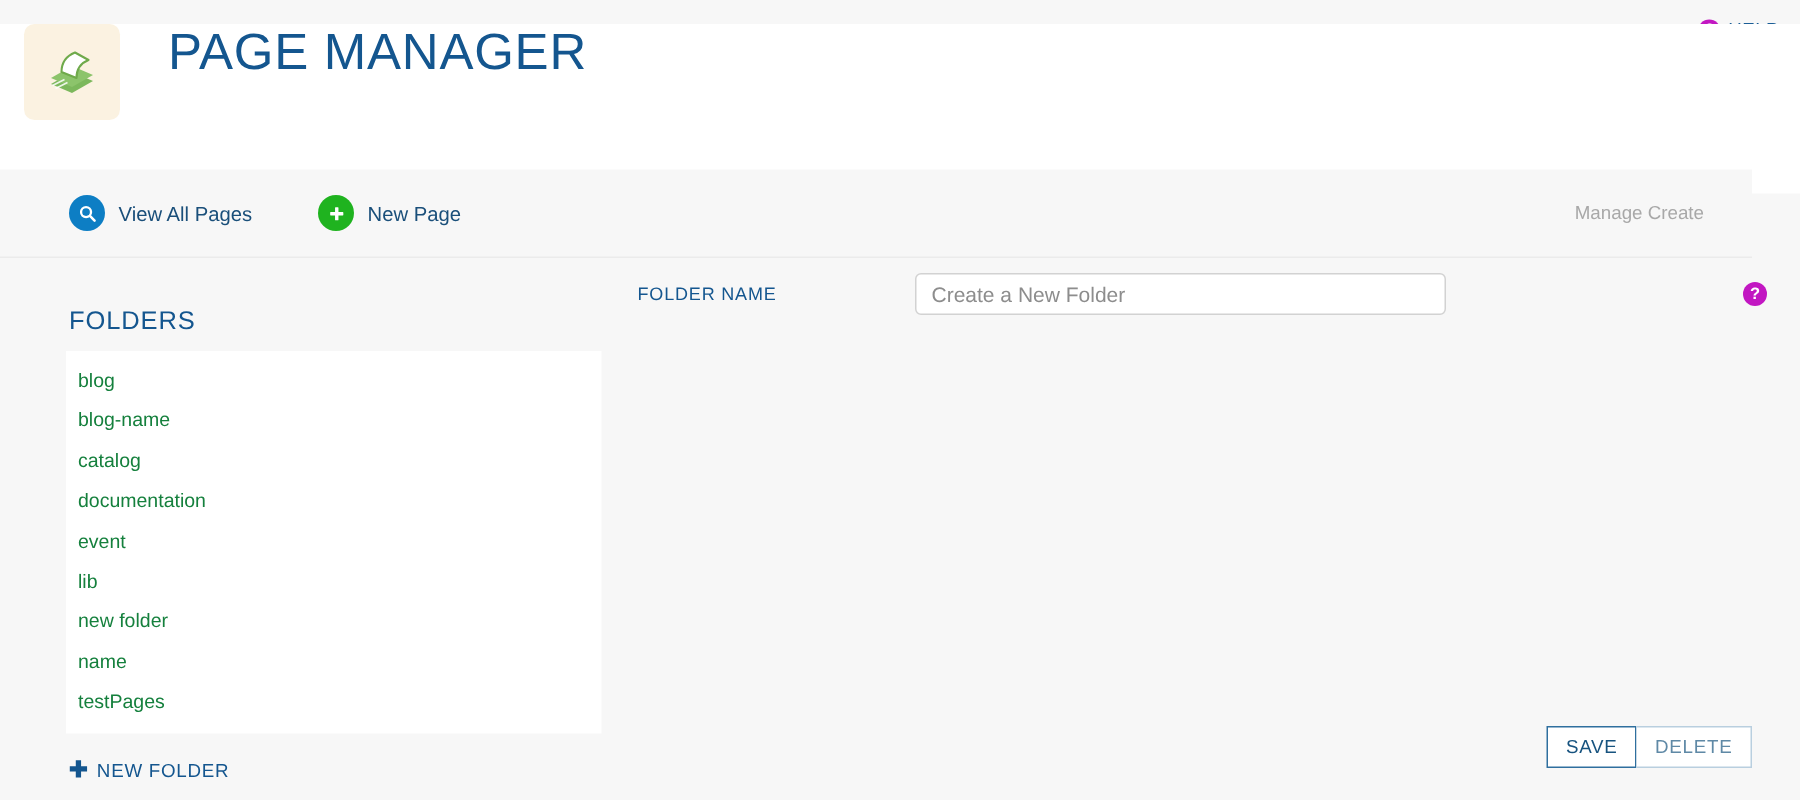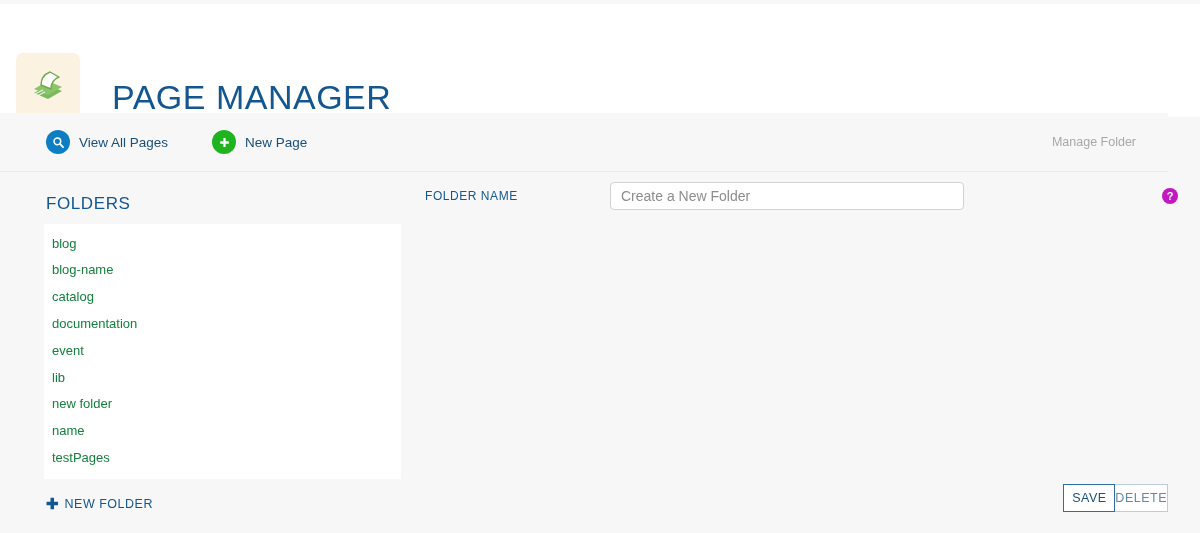--- a/index.html
+++ b/index.html
@@ -48,26 +48,26 @@
   }
   .help-text {
     font-size: 12.5px;
     color: #1a5d96;
     letter-spacing: .3px;
   }
 
   
   .page-header {
     position: absolute;
-    top: 4px; left: 0;
+    top: 16px; left: 0;
     width: 1200px;
     height: 113px;
     background: #ffffff;
     display: flex;
-    align-items: flex-end;
+    align-items: flex-start;
     padding-left: 16px;
   }
   .app-icon {
     width: 64px; height: 64px;
     background: #fbf2e1;
     border-radius: 7px;
     display: flex;
     align-items: center;
     justify-content: center;
     flex: none;
@@ -135,21 +135,21 @@
     background: #f7f7f7;
   }
 
   
   .folders-col {
     position: absolute;
     top: 0; left: 0;
     width: 420px;
   }
   .folders-heading {
-    margin: 22px 0 10px 46px;
+    margin: 32px 0 10px 46px;
     font-size: 17px;
     color: #14568f;
     letter-spacing: .6px;
     font-weight: normal;
   }
   .folders-list {
     margin-left: 44px;
     width: 357px;
     background: #ffffff;
     padding: 6px 0 8px 0;
@@ -232,21 +232,21 @@
   
   .action-row {
     position: absolute;
     right: 32px;
     bottom: 21px;
     display: flex;
   }
   .btn {
     height: 28px;
     min-width: 52px;
-    padding: 0 0;
+    padding: 0 12px;
     background: #ffffff;
     font-family: "Liberation Sans", sans-serif;
     font-size: 12.5px;
     letter-spacing: .5px;
     cursor: pointer;
     line-height: 26px;
     text-align: center;
   }
   .btn-save {
     border: 1px solid #2f6f9e;
@@ -296,21 +296,21 @@
   <a class="tool-action">
     <span class="circle-icon green">
       <svg width="13" height="13" viewBox="0 0 16 16" aria-hidden="true">
         <rect x="6.6" y="2.6" width="2.8" height="10.8" rx="0.5" fill="#ffffff"></rect>
         <rect x="2.6" y="6.6" width="10.8" height="2.8" rx="0.5" fill="#ffffff"></rect>
       </svg>
     </span>
     <span class="tool-label">New Page</span>
   </a>
 
-  <span class="toolbar-right">Manage Folder</span>
+  <span class="toolbar-right">Manage Create</span>
 </div>
 
 <div class="main">
 
   <div class="folders-col">
     <h2 class="folders-heading">FOLDERS</h2>
 
     <div class="folders-list">
       <div class="folder-item">blog</div>
       <div class="folder-item">blog-name</div>

